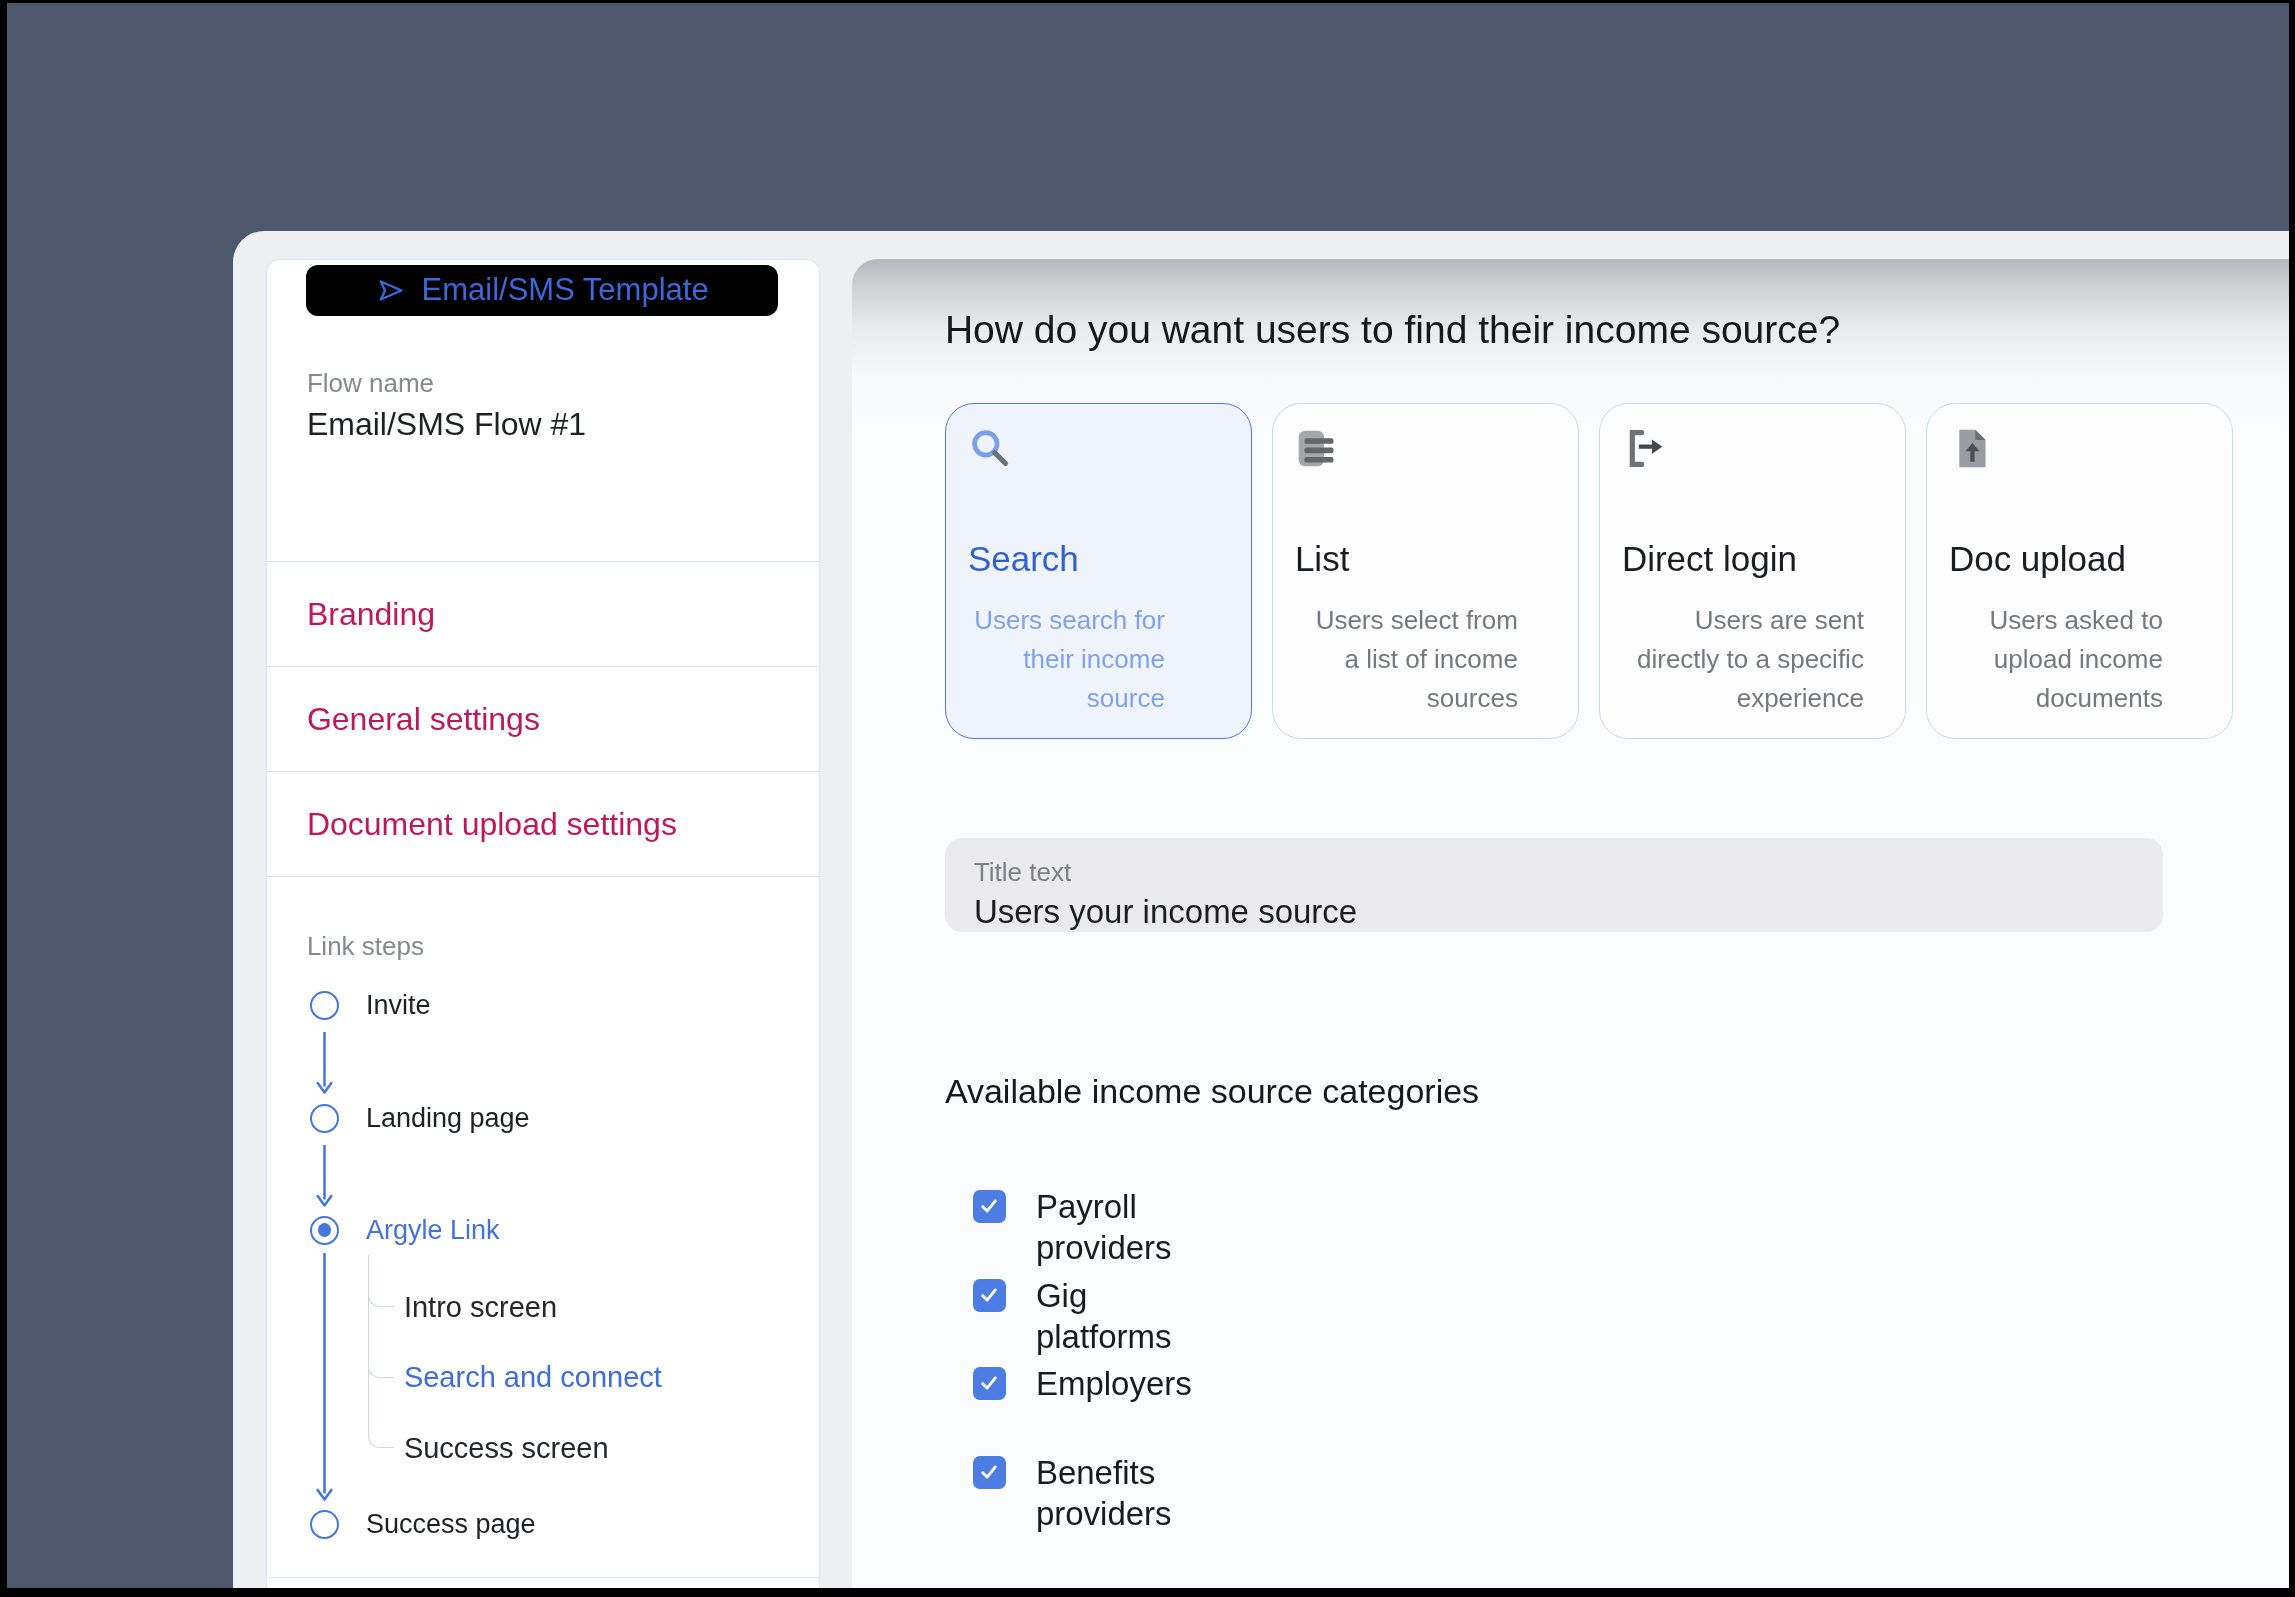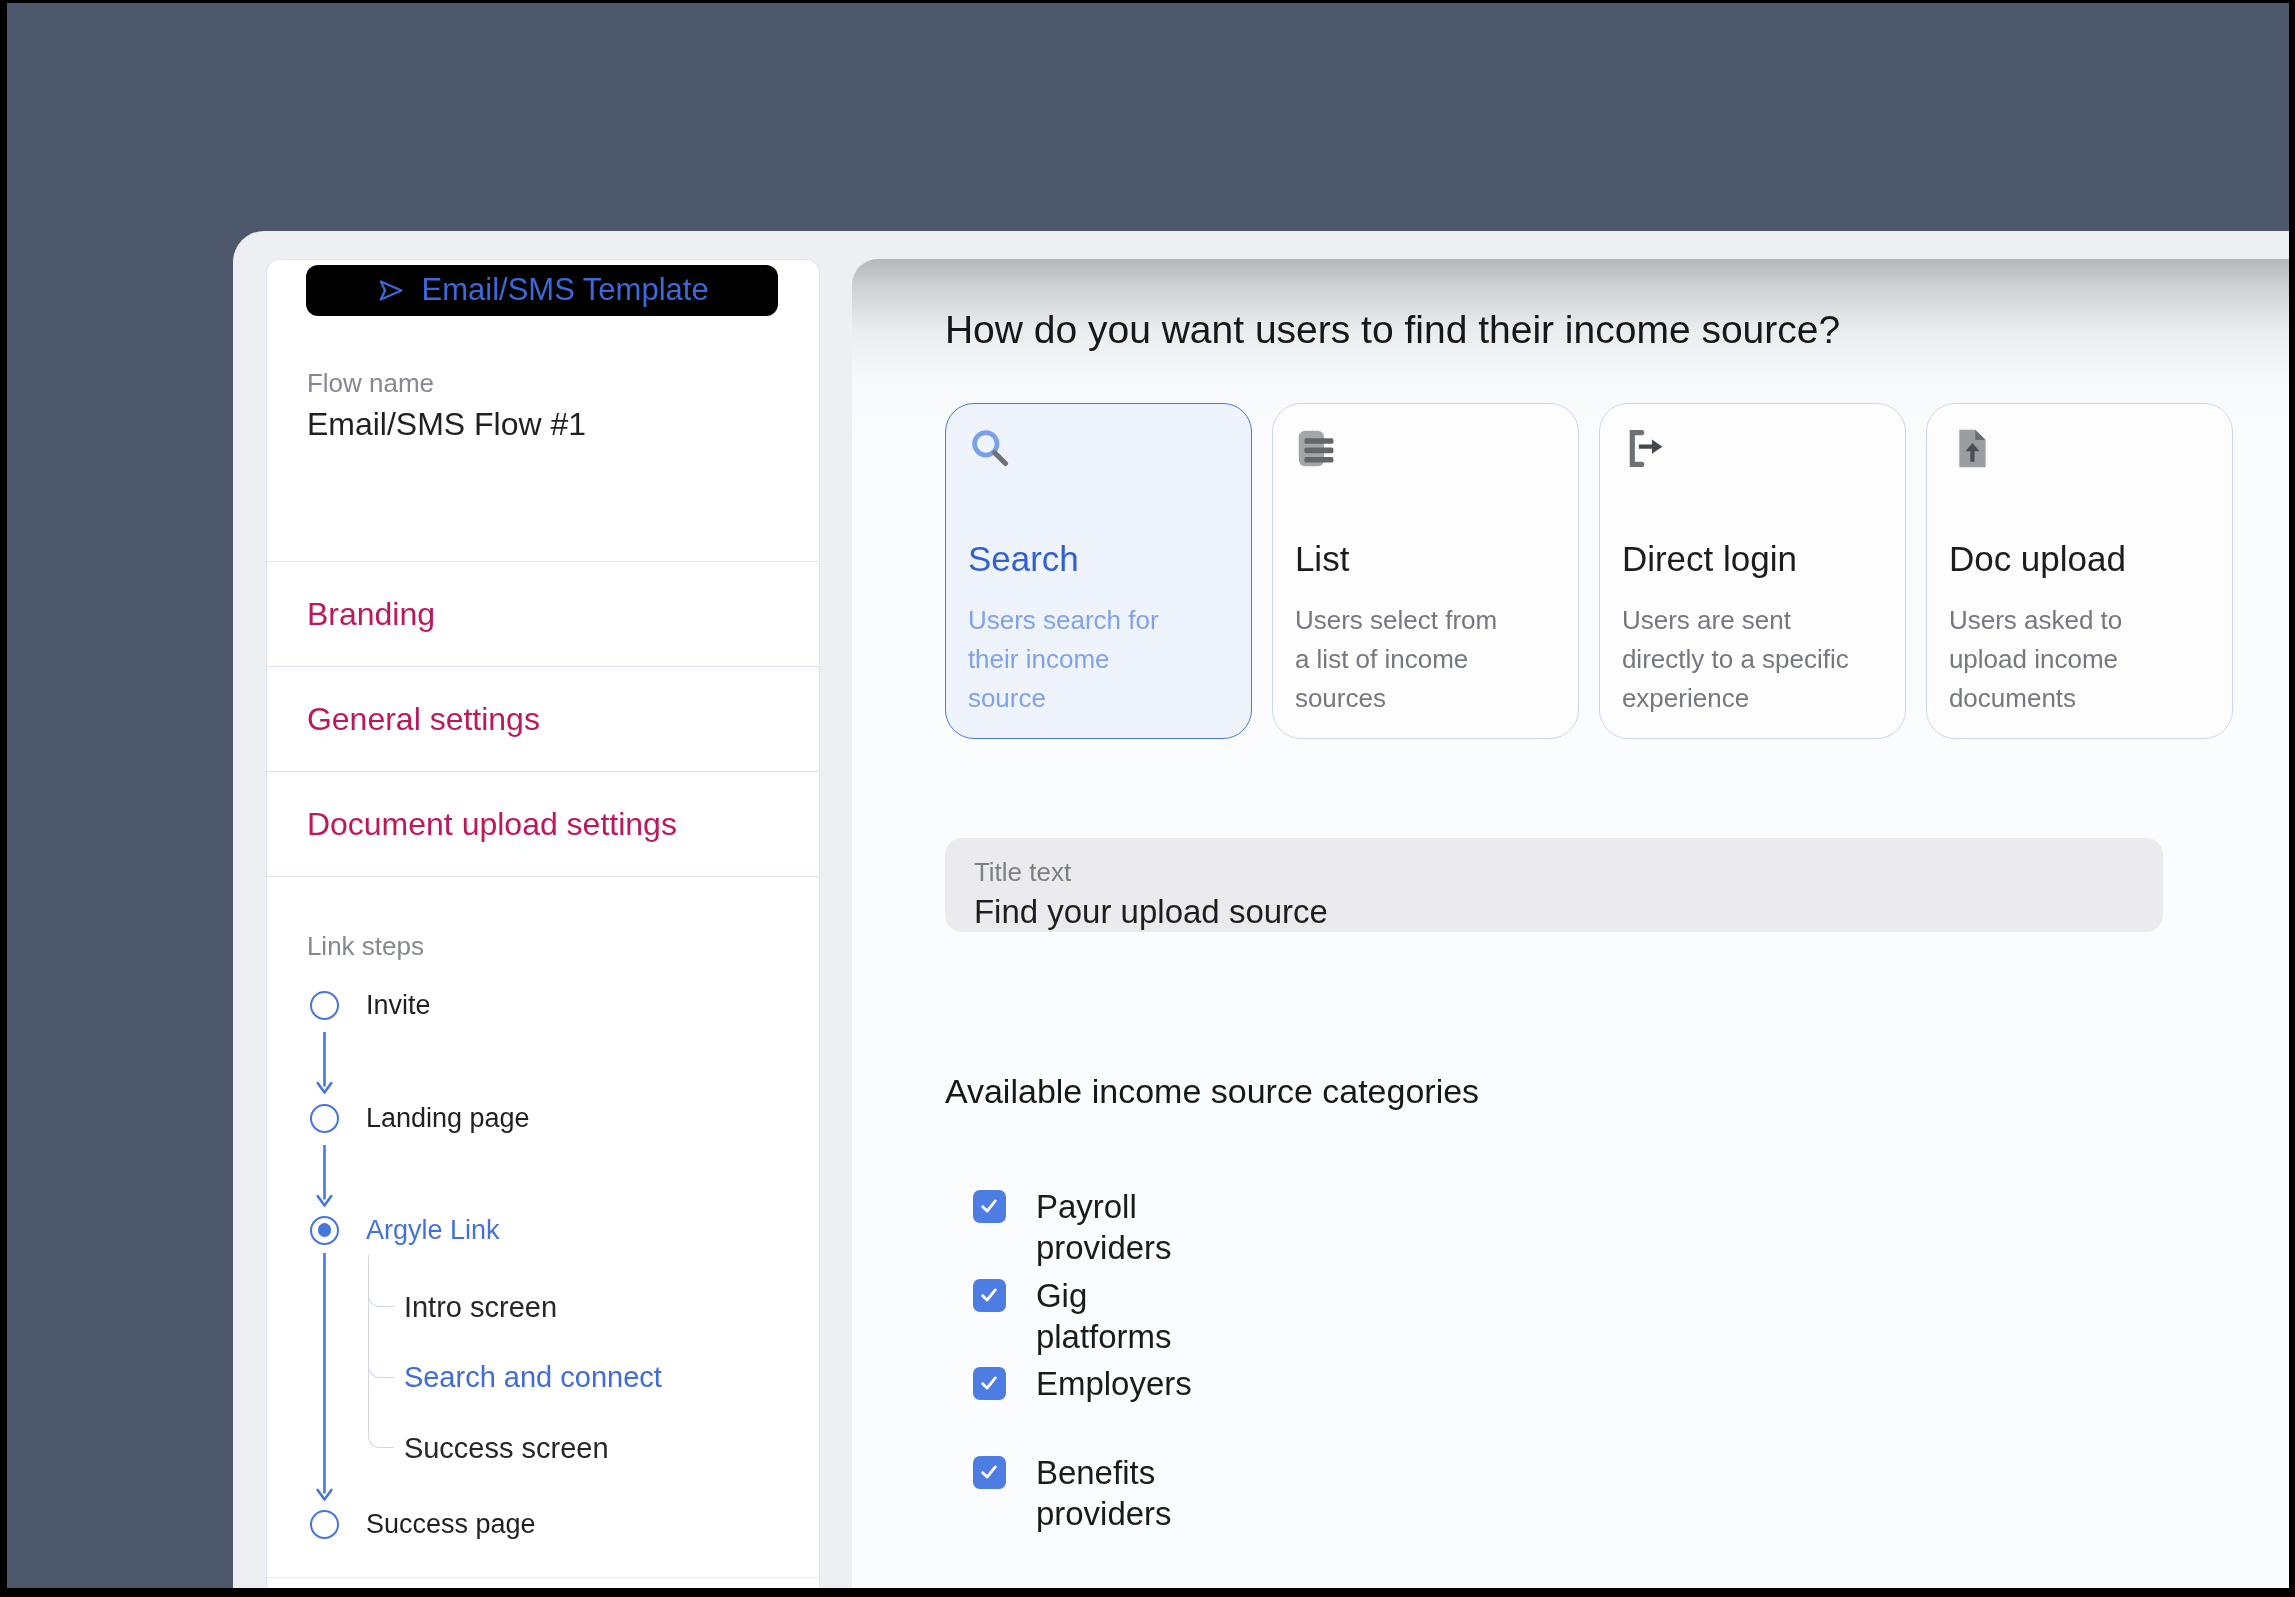--- a/index.html
+++ b/index.html
@@ -60,21 +60,21 @@
   }
   .cards{position:absolute;left:93px;top:144px;display:flex;gap:20px;}
   .card{
     position:relative;width:307px;height:336px;box-sizing:border-box;
     background:#fdfdfe;border:1.7px solid #c9d7f3;border-radius:29px;cursor:pointer;
   }
   .card.selected{background:#eff3fc;border-color:#4a79e2;}
   .card .icon{position:absolute;left:22px;top:22px;width:45px;height:45px;}
   .card .title{position:absolute;left:22px;top:134px;font-size:35px;line-height:41px;color:#1b1c1f;}
   .card.selected .title{color:#3160cf;}
-  .card .desc{position:absolute;left:22px;top:197px;font-size:26px;line-height:39px;color:#75787e;}
+  .card .desc{position:absolute;left:22px;top:197px;font-size:26px;line-height:39px;color:#75787e;text-align:right;}
   .card.selected .desc{color:#7fa2e9;}
   .card:nth-child(1) .desc{max-width:197px;}
   .card:nth-child(2) .desc{max-width:223px;}
   .card:nth-child(3) .desc{max-width:242px;}
   .card:nth-child(4) .desc{max-width:214px;}
   .field{
     position:absolute;left:93px;top:579px;width:1218px;height:94px;
     background:#ebebed;border-radius:17px;cursor:text;
   }
   .field .flabel{position:absolute;left:29px;top:19px;font-size:26px;color:#7c7f85;}
@@ -203,21 +203,21 @@
             <line x1="25" y1="38" x2="25" y2="24" stroke="#4a4d52" stroke-width="4.5"></line>
             <polygon points="17.5,27 25,18 32.5,27" fill="#4a4d52"></polygon>
           </svg>
           <div class="title">Doc upload</div>
           <div class="desc">Users asked to upload income documents</div>
         </div>
       </div>
 
       <div class="field">
         <div class="flabel">Title text</div>
-        <div class="fvalue">Find your upload source</div>
+        <div class="fvalue">Users your income source</div>
       </div>
 
       <h2>Available income source categories</h2>
 
       <div class="check-row">
         <div class="checkbox" style="top:931px">
           <svg width="24" height="24" viewBox="0 0 38 38">
             <polyline points="9,20 16,27 29,11" fill="none" stroke="#fff" stroke-width="4.5" stroke-linecap="round" stroke-linejoin="round"></polyline>
           </svg>
         </div>

